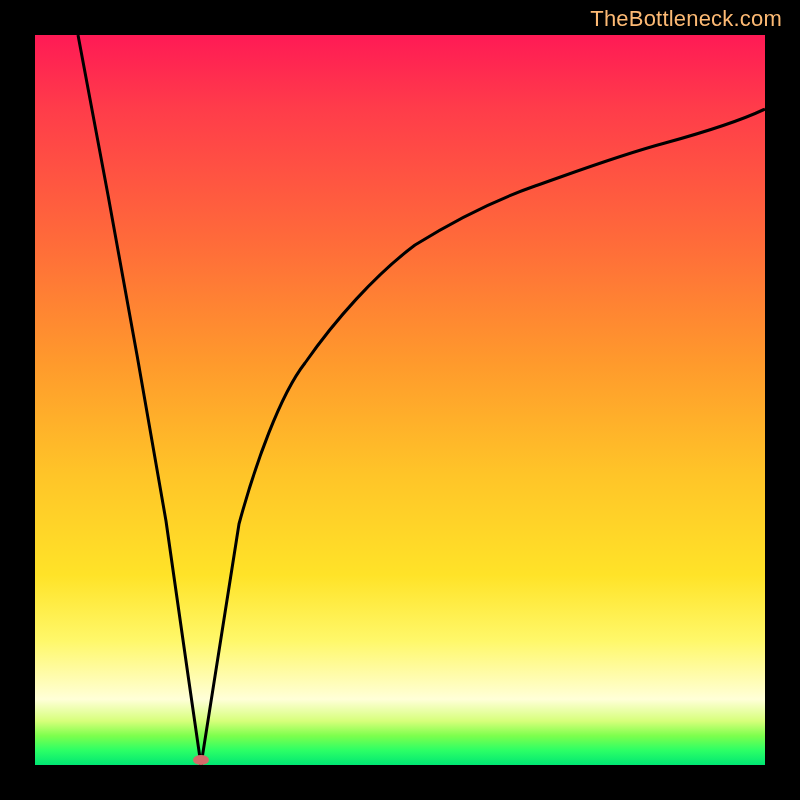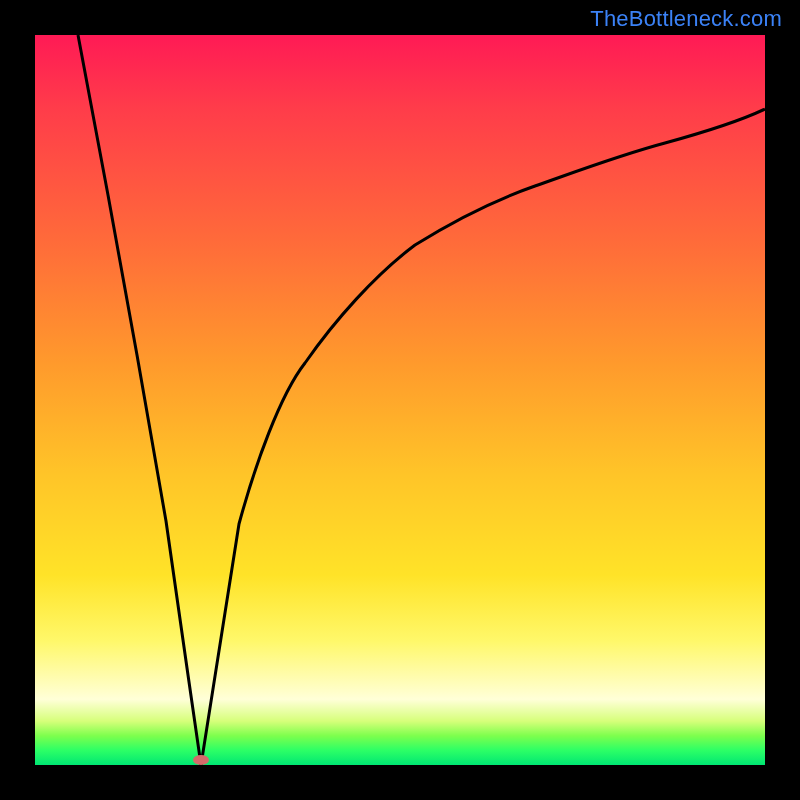--- a/index.html
+++ b/index.html
@@ -51,21 +51,21 @@
     width: 16px;
     height: 10px;
     border-radius: 50%;
     transform: translate(-50%, -50%);
     
   }
   .watermark {
     position: absolute;
     top: 6px;
     right: 18px;
-    color: #3b82f6;
+    color: #fdba74;
     font-size: 22px;
     letter-spacing: 0.2px;
     font-weight: 400;
     user-select: none;
   }
 </style>
 </head>
 <body>
 
 <div class="frame">

